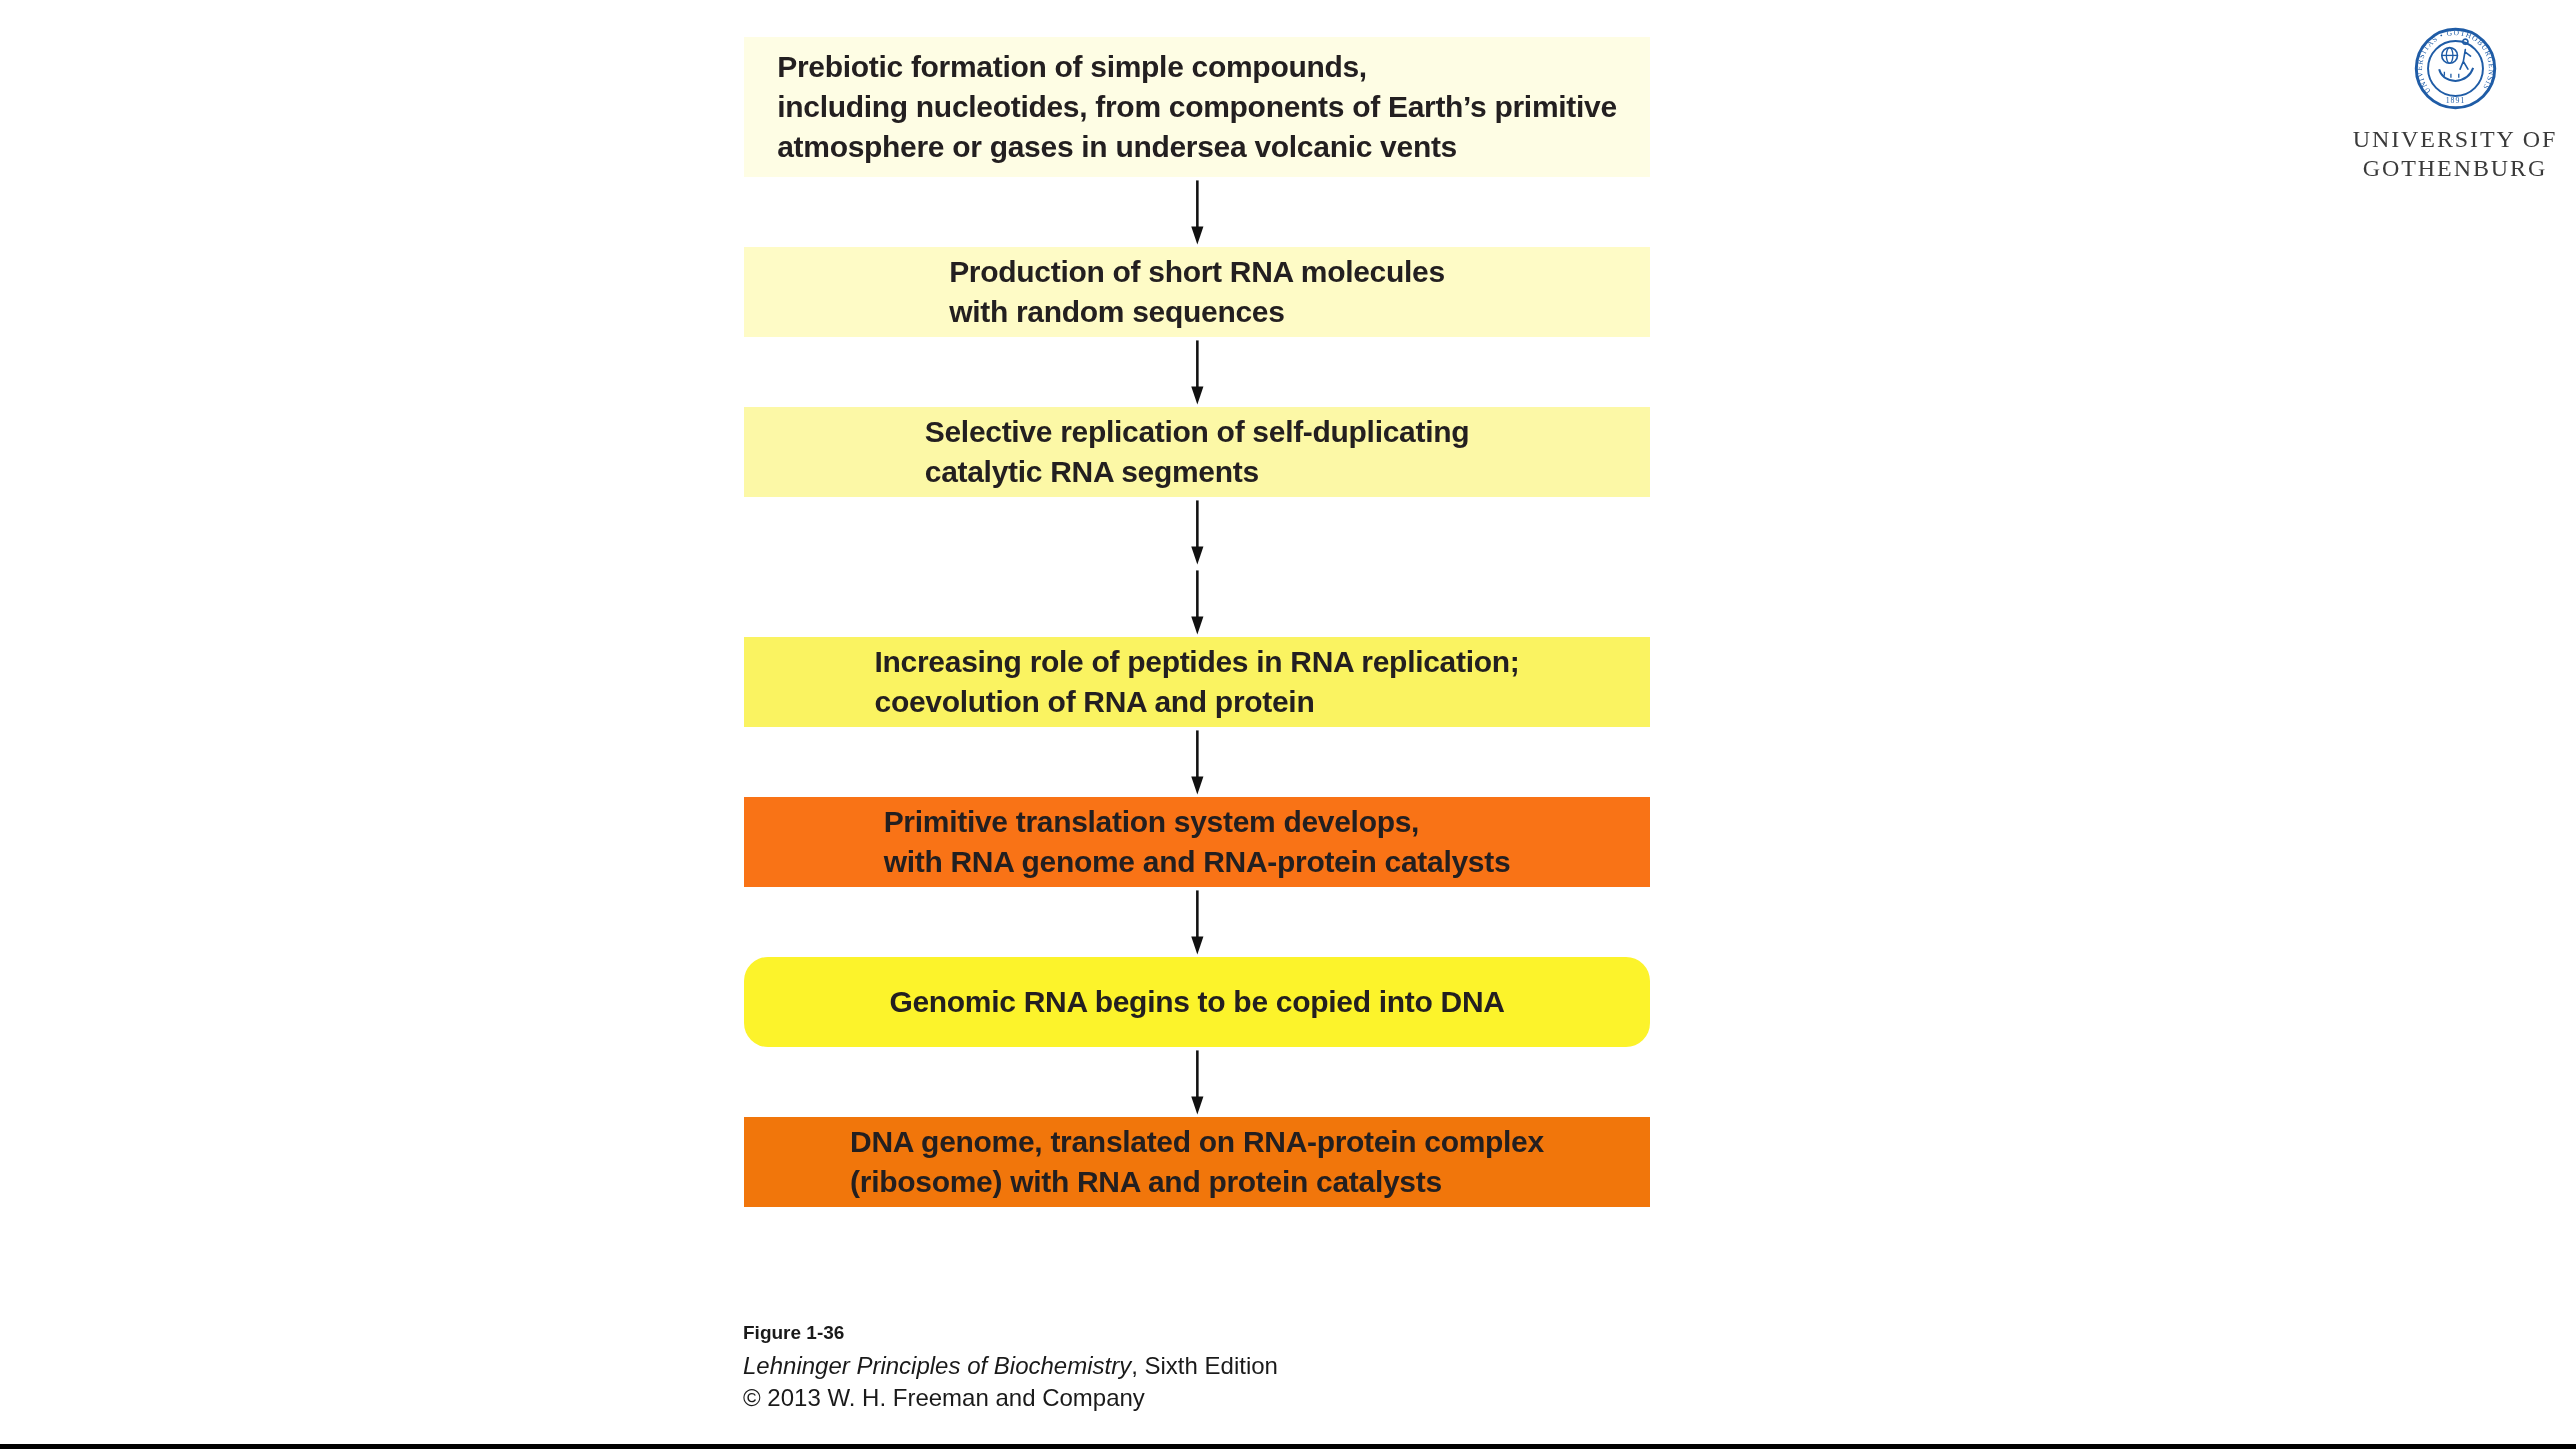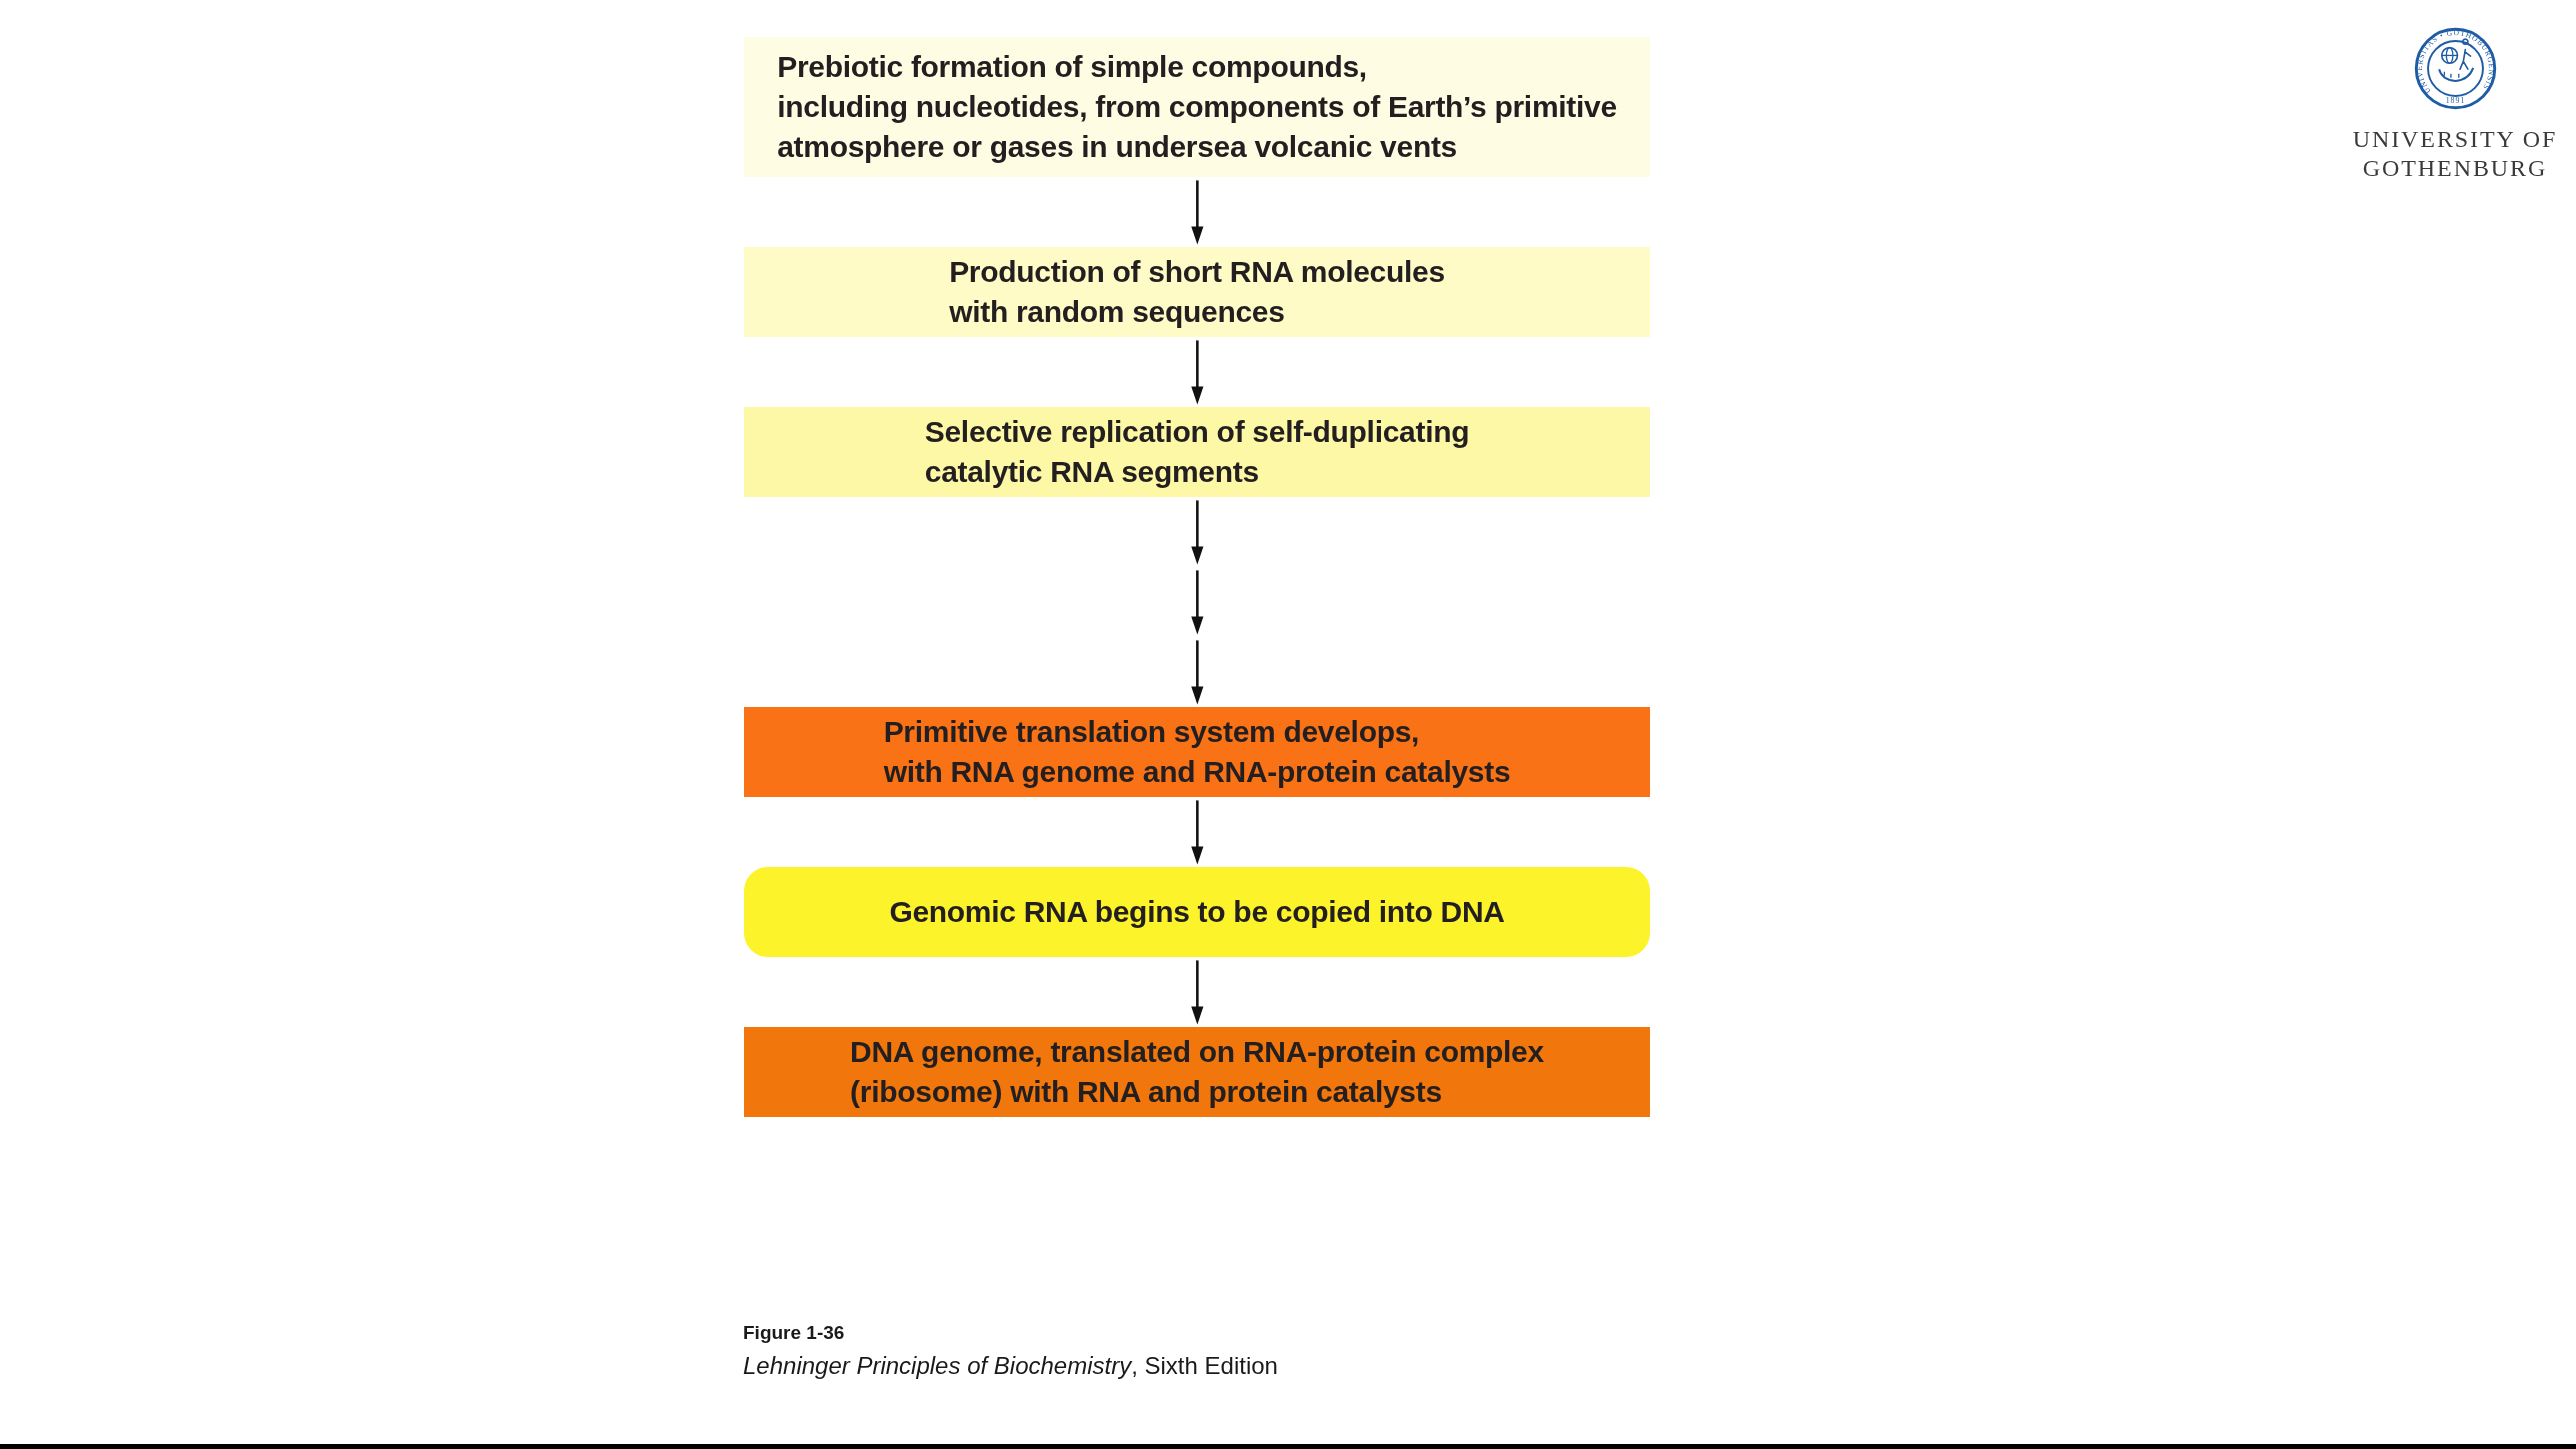--- a/index.html
+++ b/index.html
@@ -100,20 +100,22 @@
     </div>
 
 
     <div class="arrow-zone">
       <svg width="16.7" height="67" viewBox="0 0 26 104">
           <line x1="13" y1="2" x2="13" y2="82" stroke="#111" stroke-width="4"></line>
           <polygon points="13,102 3.5,74 22.5,74" fill="#111"></polygon>
         </svg>
     </div>
 
+    <div class="step" style="background-color: rgb(250, 243, 97);">Increasing role of peptides in RNA replication;
+coevolution of RNA and protein</div>
 
     <div class="arrow-zone">
       <svg width="16.7" height="67" viewBox="0 0 26 104">
           <line x1="13" y1="2" x2="13" y2="82" stroke="#111" stroke-width="4"></line>
           <polygon points="13,102 3.5,74 22.5,74" fill="#111"></polygon>
         </svg>
     </div>
 
     <div class="step" style="background-color: #f97316;">Primitive translation system develops,
 with RNA genome and RNA-protein catalysts</div>
@@ -136,20 +138,21 @@
 
     <div class="step" style="background-color: rgb(241, 118, 11);">DNA genome, translated on RNA-protein complex
 (ribosome) with RNA and protein catalysts</div>
   </div>
 
   <div class="caption">
     <div class="fig">Figure 1-36</div>
     <div>
       <span class="book">Lehninger Principles of Biochemistry</span><span>, Sixth Edition</span>
     </div>
+    <div>© 2013 W. H. Freeman and Company</div>
   </div>
 
   <div class="logo">
     <svg class="seal" viewBox="0 0 130 130">
       <g fill="none" stroke-width="4.5" stroke="#1F5CA6">
         <circle cx="65" cy="65" r="60"></circle>
         <circle cx="65" cy="65" r="42" stroke-width="3"></circle>
 
         <circle cx="56" cy="45" r="12" stroke-width="2.5"></circle>
         <ellipse cx="56" cy="45" rx="5" ry="12" stroke-width="2"></ellipse>

